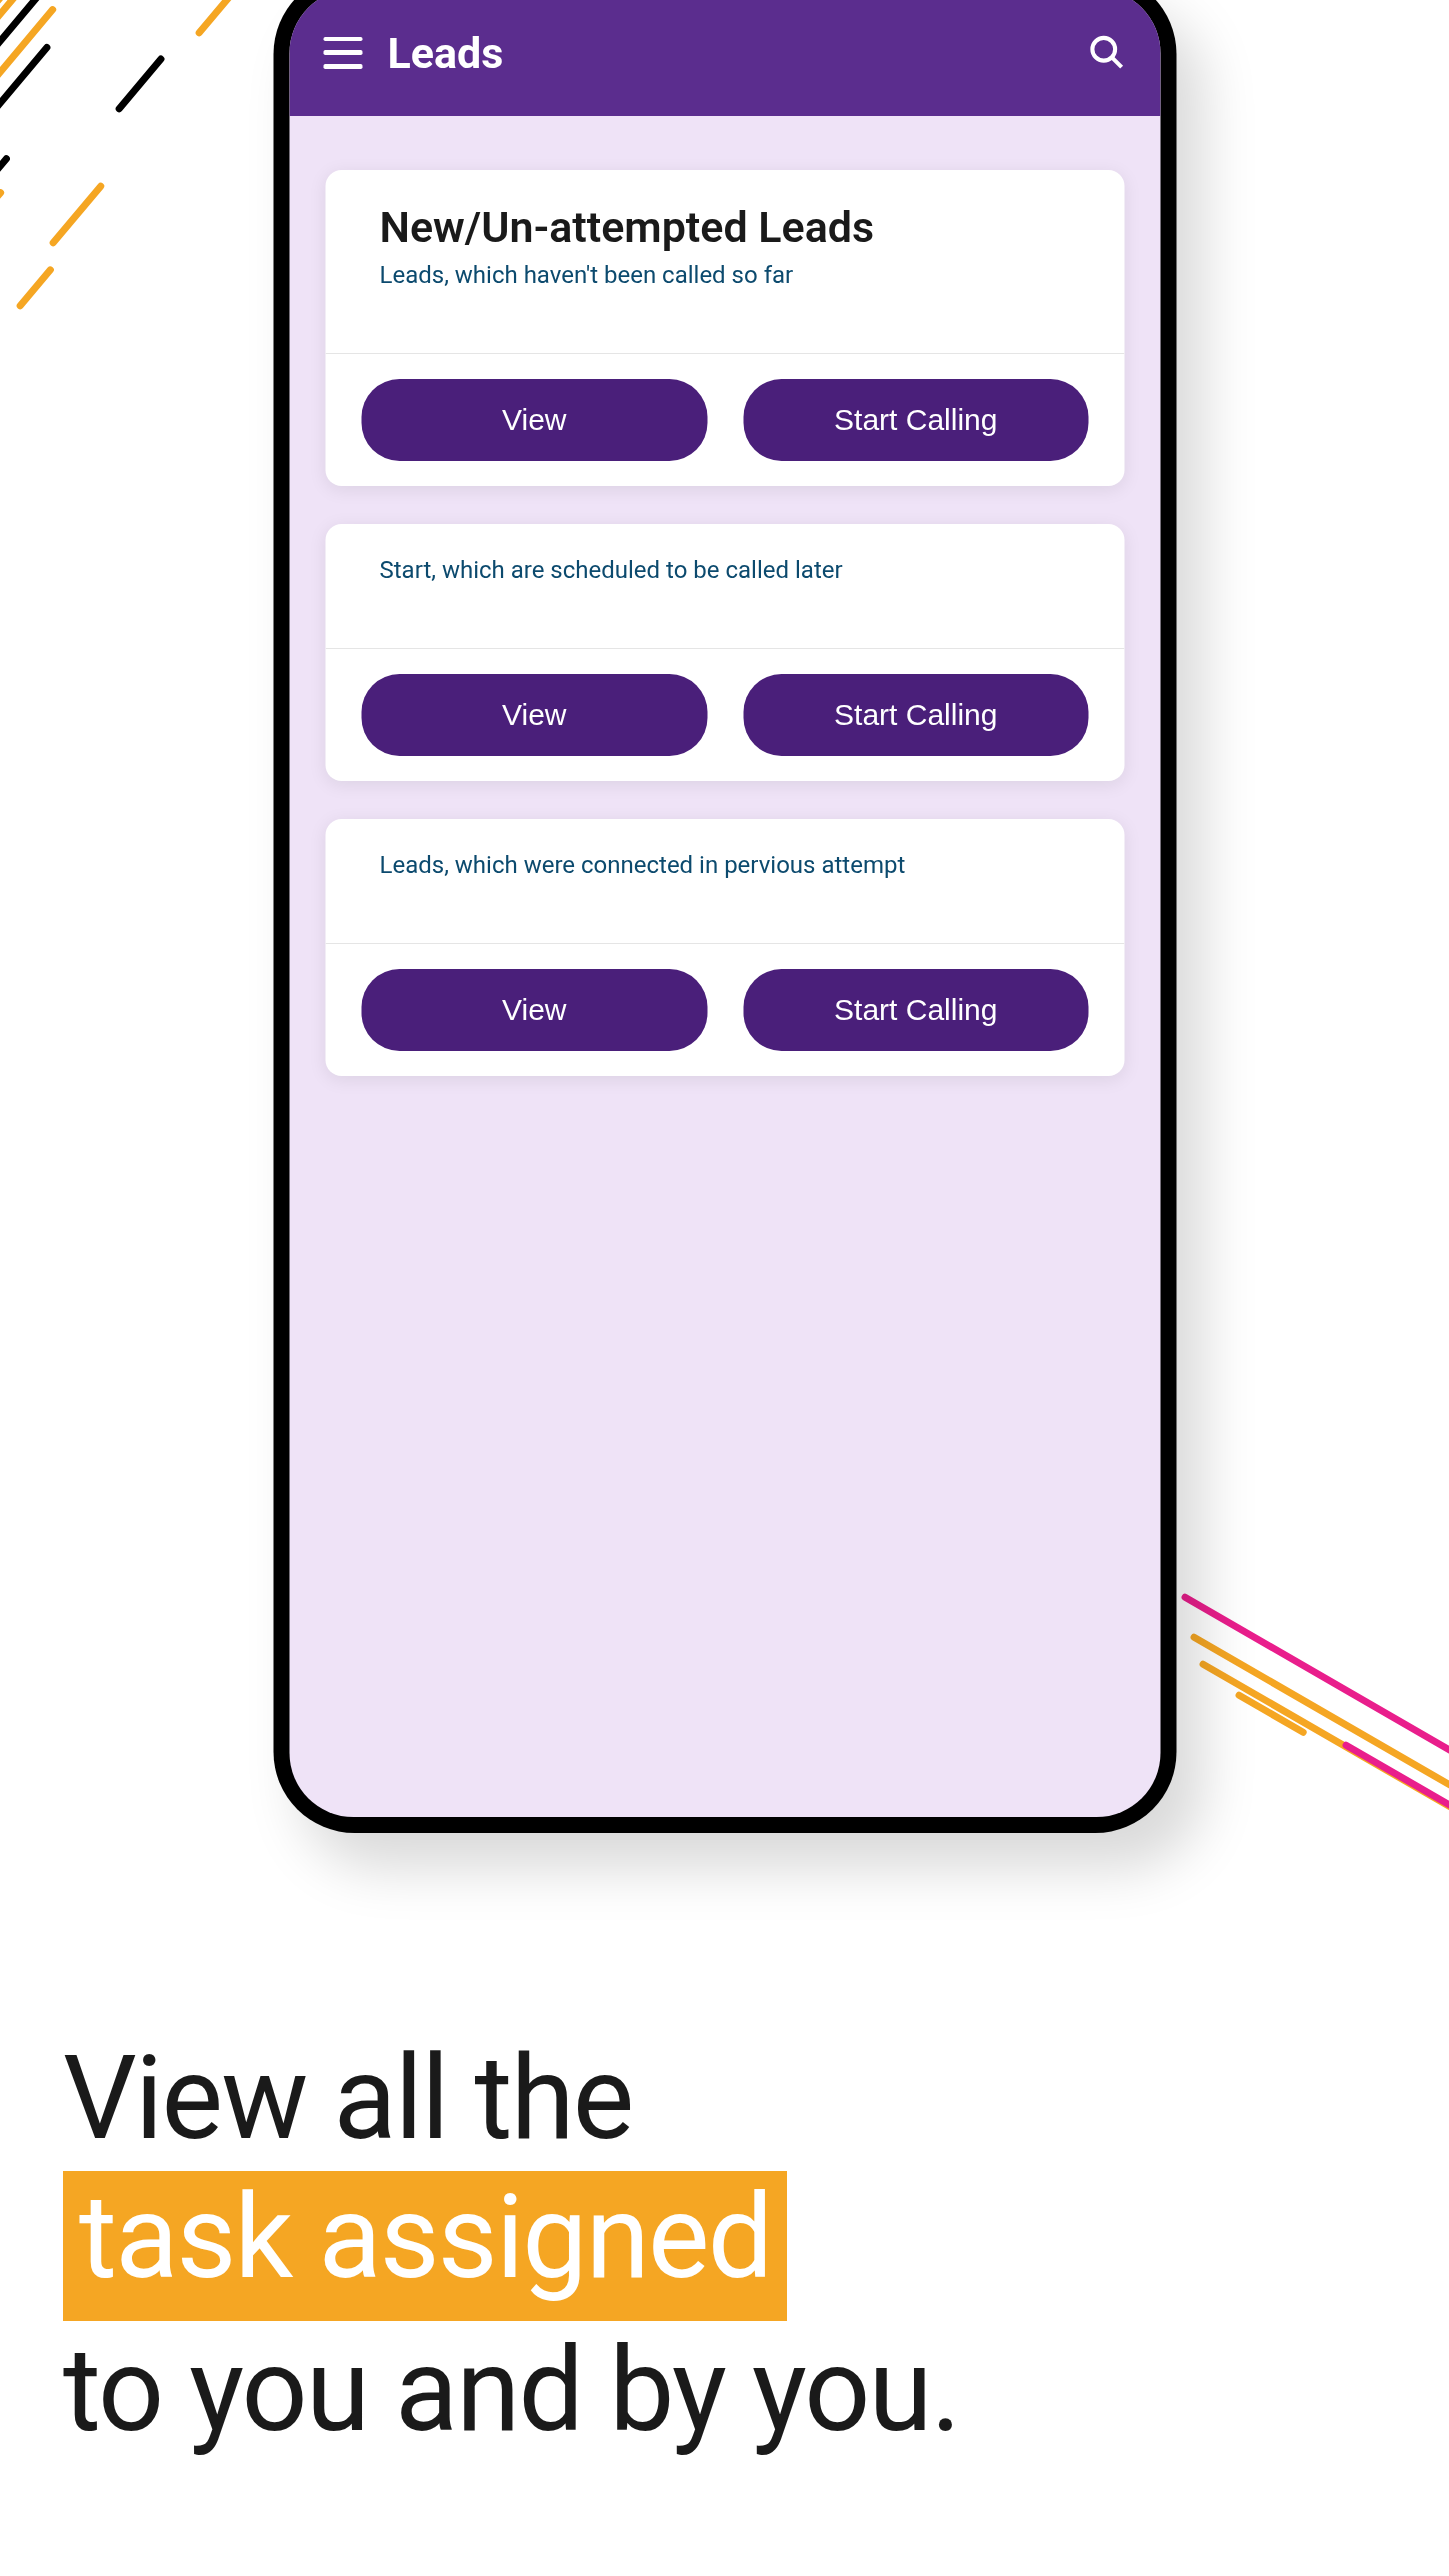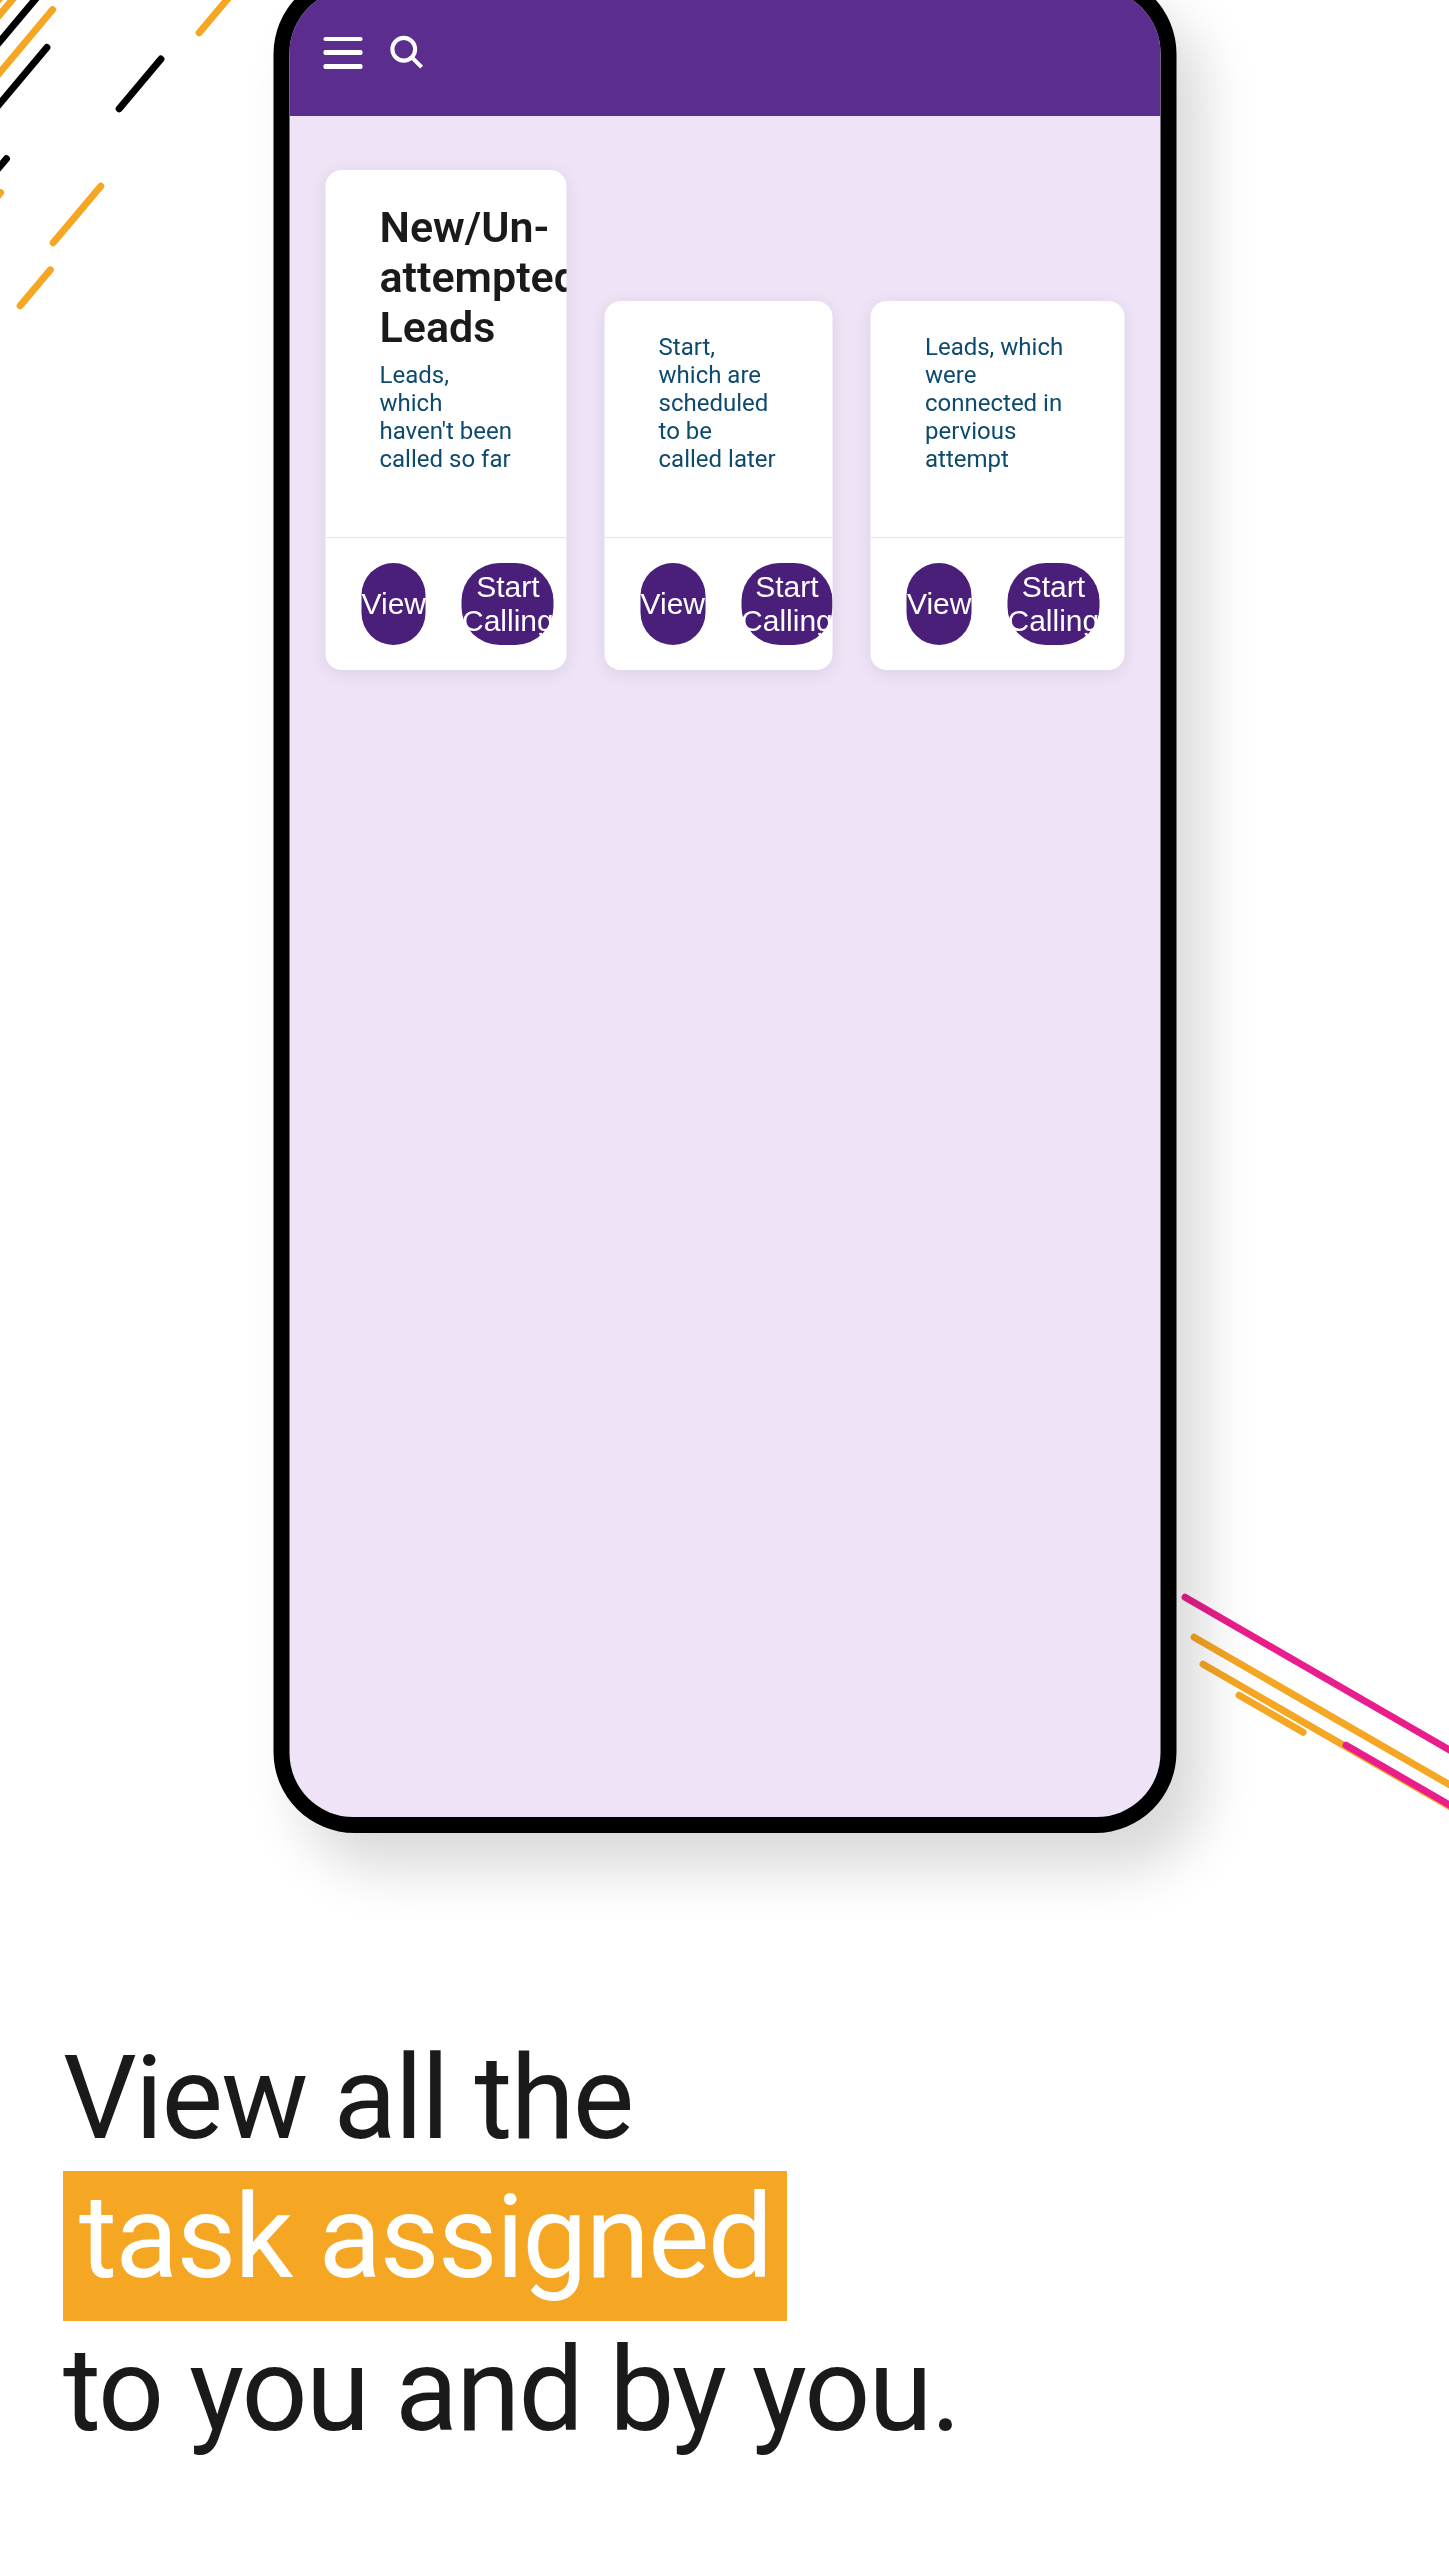--- a/index.html
+++ b/index.html
@@ -111,23 +111,22 @@
   
   .search-icon {
     width: 39px;
     height: 39px;
   }
   
   
   .content {
     padding: 54px 36px;
     display: flex;
-    flex-direction: row;
+    flex-direction: column;
     gap: 38px;
-    align-items: flex-end;
   }
   
   
   .card {
     background: #fff;
     border-radius: 16px;
     box-shadow: 0 3.6px 18px rgba(0,0,0,0.08);
     overflow: hidden;
   }
   
@@ -220,20 +219,21 @@
 
 <div class="phone-frame">
   <div class="phone-screen">
 
     <div class="app-header">
       <div class="hamburger-icon">
         <span></span>
           <span></span>
           <span></span>
       </div>
+      <div class="header-title">Leads</div>
       <div class="search-icon">
         <svg viewBox="0 0 24 24" fill="none" stroke="#fff" stroke-width="2.5">
           <circle cx="10" cy="10" r="7"></circle>
           <line x1="21" y1="21" x2="15" y2="15"></line>
         </svg>
       </div>
     </div>
 
     <div class="content">
 

